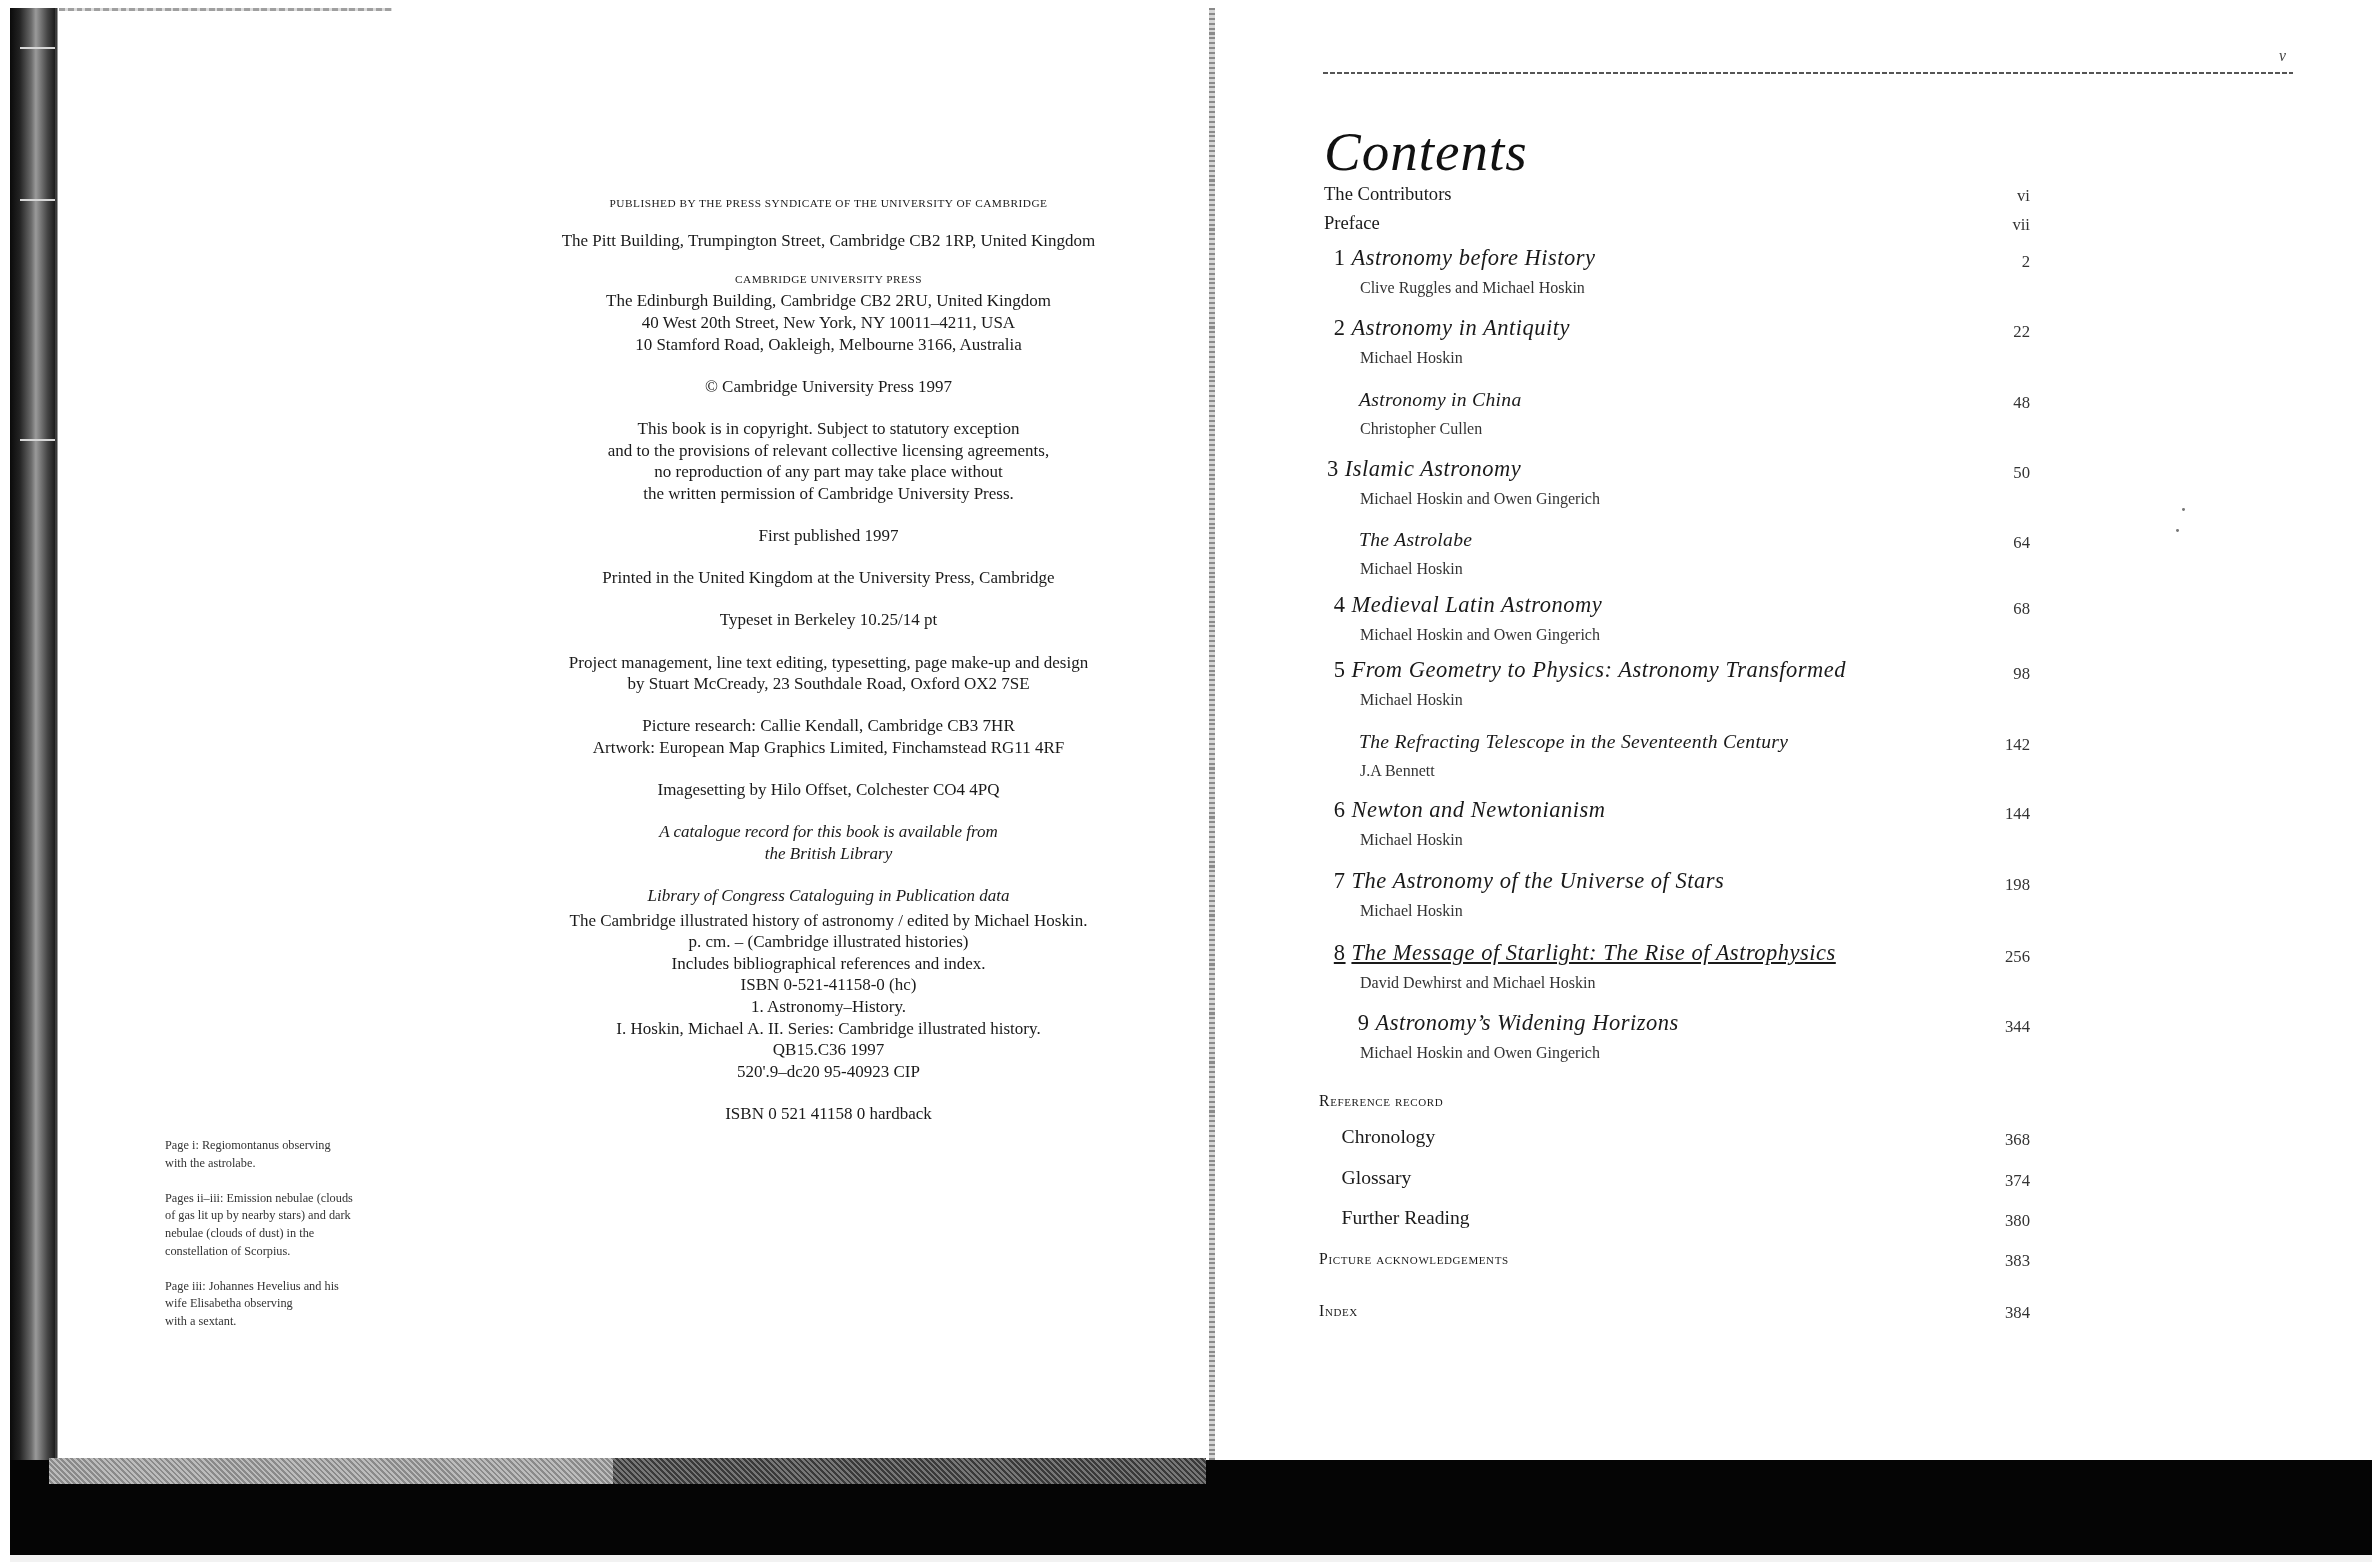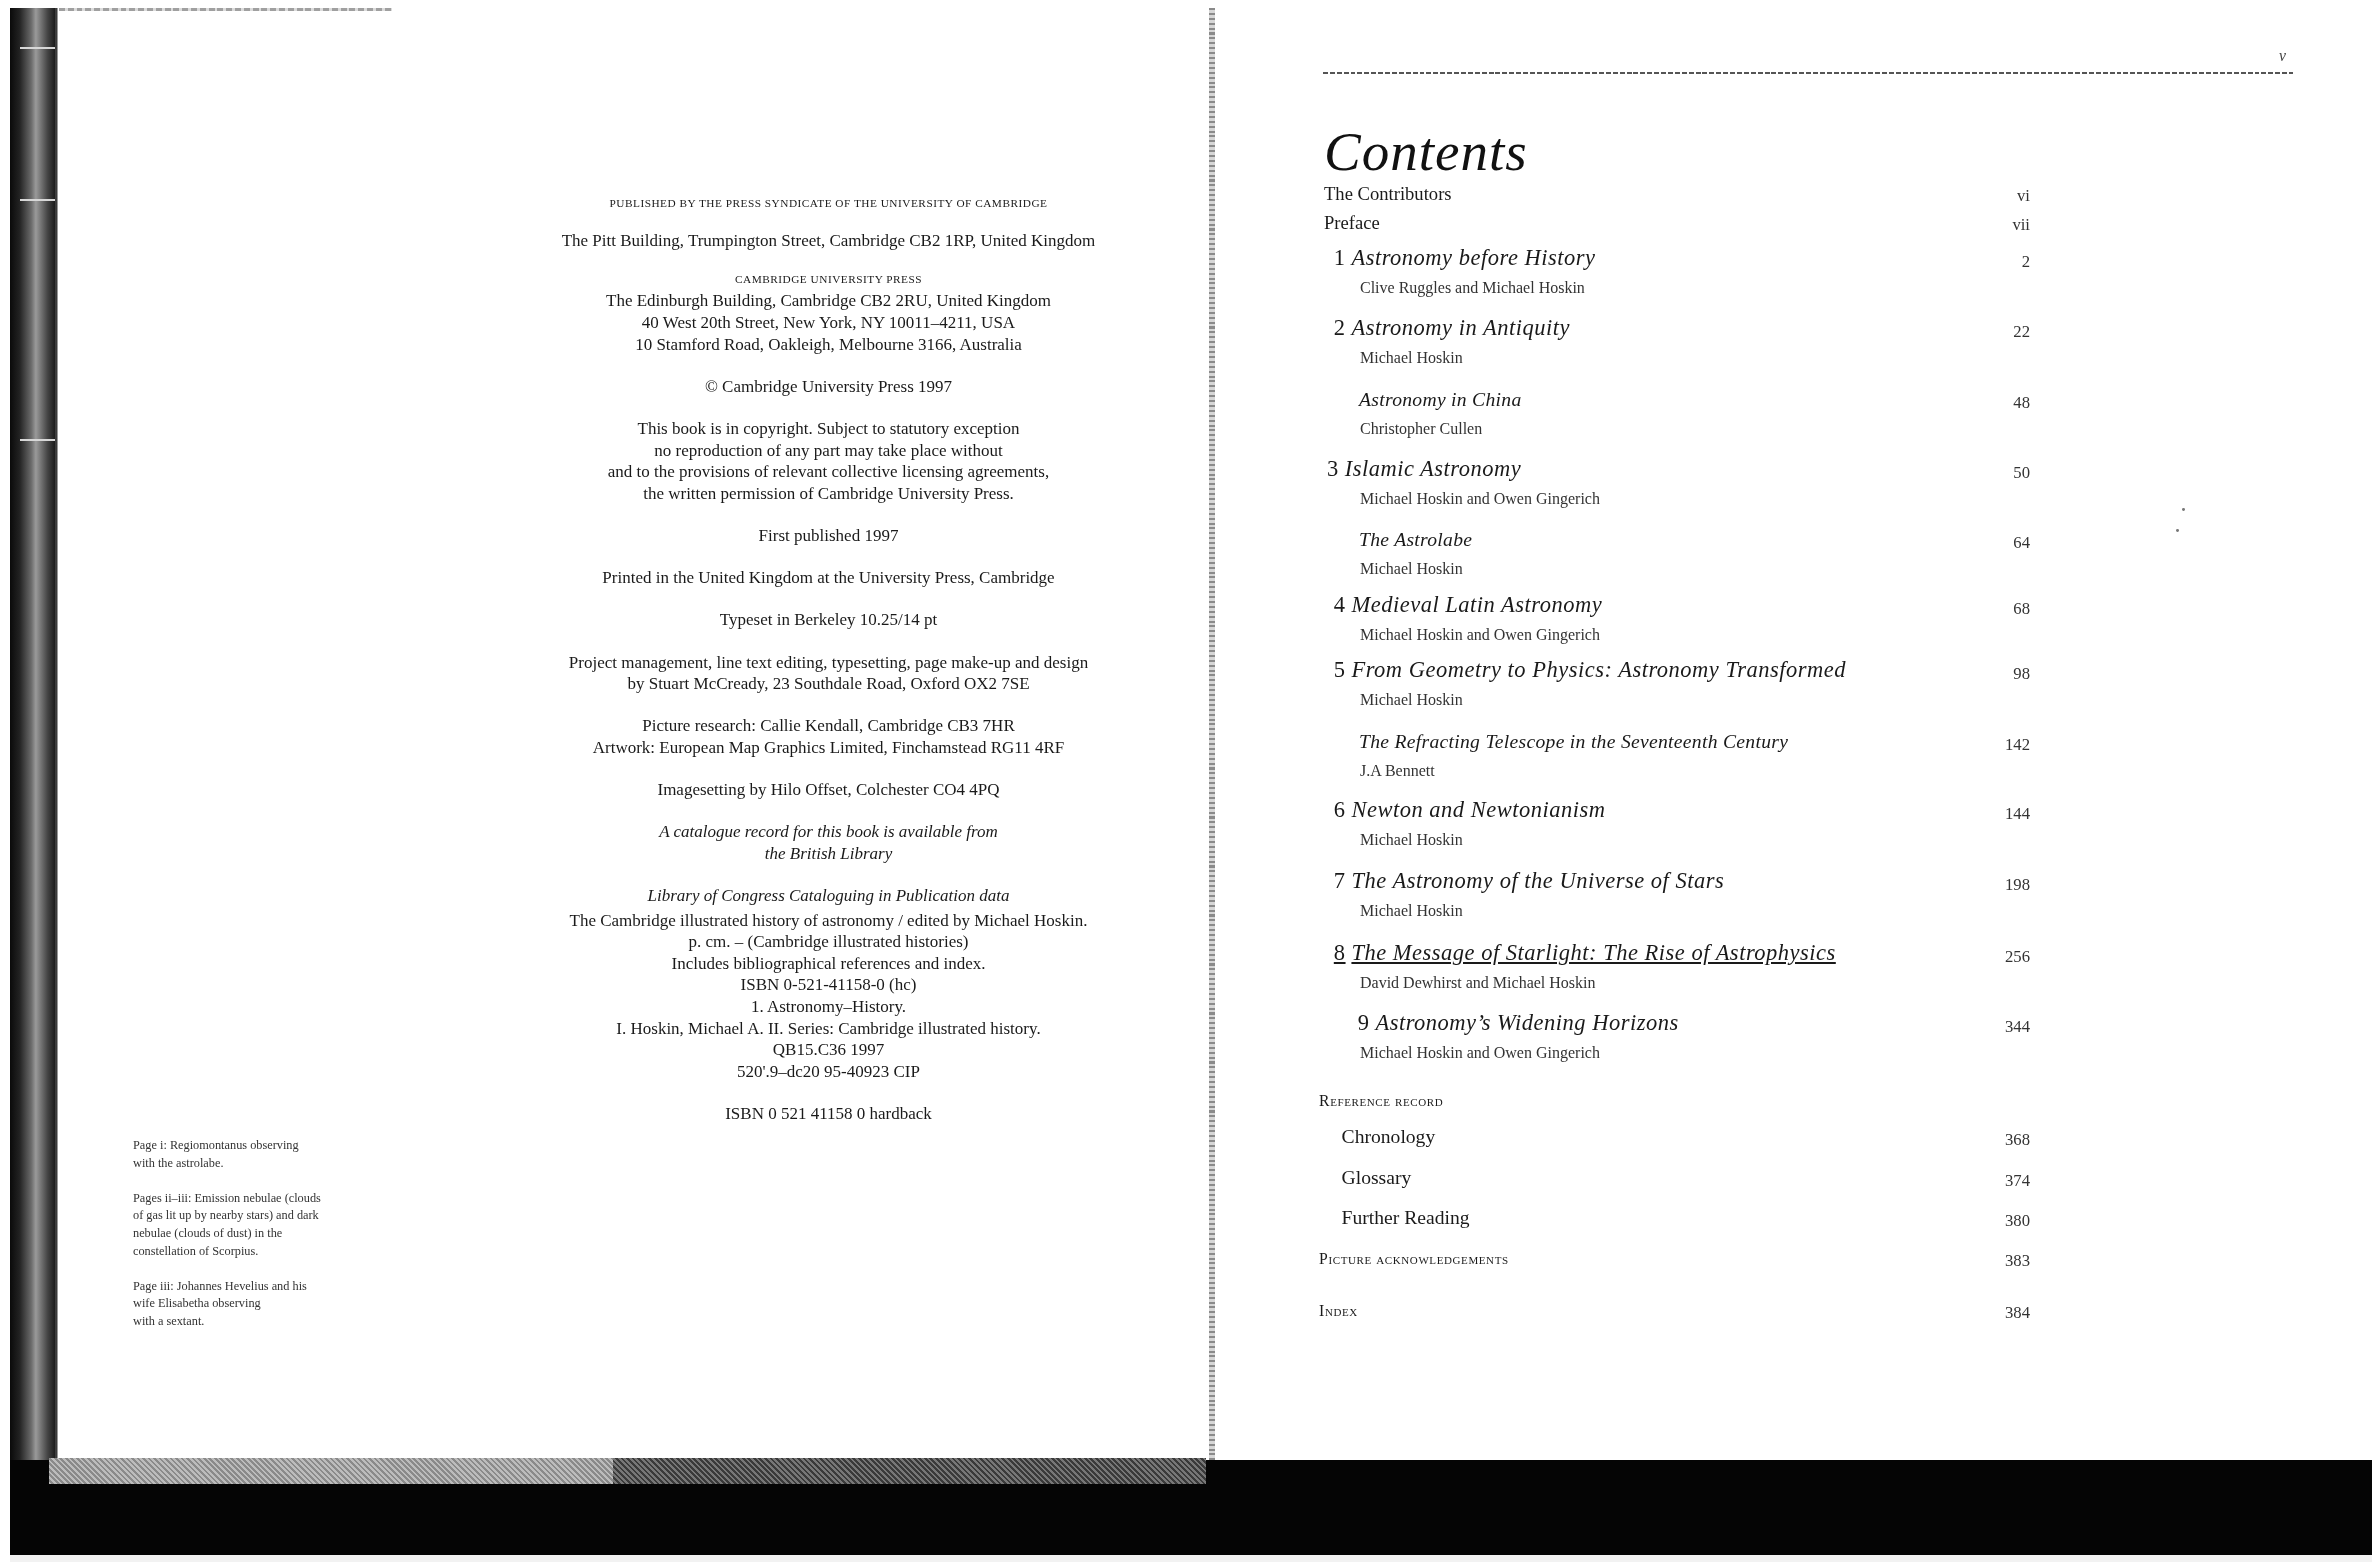--- a/index.html
+++ b/index.html
@@ -27,21 +27,21 @@
     background:repeating-linear-gradient(45deg,#3a3a3a 0 2px,#777 2px 3.9px); }
   #bottom-fade { left:9.8px; top:1555px; width:2363px; height:6.9px; background:#f2f2f2; }
 
   
   #imprint { left:451px; top:196px; width:755px; text-align:center; }
   .imp-block { margin:0 0 20.6px 0; }
   .imp-line { font-size:17px; line-height:21.6px; white-space:nowrap; }
   .imp-caps { font-size:11.3px; letter-spacing:0.5px; line-height:15.7px; text-transform:uppercase; }
   .imp-italic { font-style:italic; }
   #captions { left:133px; top:1137px; width:255px; font-size:12.3px; line-height:17.6px; color:#333; }
-  .cap-block { margin-bottom:17.6px; }
+  .cap-block { margin-bottom:17.6px;margin-left:32px; }
 
   
   #header-rule { left:1323px; top:72px; width:970px; height:2px;
     background:repeating-linear-gradient(90deg,#555 0 4.9px,transparent 4.9px 6.9px); }
   #page-number { left:2279px; top:47px; font-size:15.7px; font-style:italic; color:#444; }
   #contents-title { left:1324px; top:120px; font-size:55px; font-style:italic; font-weight:normal; letter-spacing:1px; color:#111; }
   #toc { left:1324px; top:0px; width:706px; }
   .toc-row { position:absolute; left:0; width:706px; }
   .toc-title { position:absolute; left:0; white-space:nowrap; }
   .toc-page { position:absolute; right:0; white-space:nowrap; font-size:16.7px; color:#333; }
@@ -85,22 +85,22 @@
     <div class="imp-block">
       <div class="imp-line">The Edinburgh Building, Cambridge CB2 2RU, United Kingdom</div>
       <div class="imp-line">40 West 20th Street, New York, NY 10011–4211, USA</div>
       <div class="imp-line">10 Stamford Road, Oakleigh, Melbourne 3166, Australia</div>
     </div>
     <div class="imp-block">
       <div class="imp-line">© Cambridge University Press 1997</div>
     </div>
     <div class="imp-block">
       <div class="imp-line">This book is in copyright. Subject to statutory exception</div>
+      <div class="imp-line">and to the provisions of relevant collective licensing agreements,</div>
       <div class="imp-line">no reproduction of any part may take place without</div>
-      <div class="imp-line">and to the provisions of relevant collective licensing agreements,</div>
       <div class="imp-line">the written permission of Cambridge University Press.</div>
     </div>
     <div class="imp-block">
       <div class="imp-line">First published 1997</div>
     </div>
     <div class="imp-block">
       <div class="imp-line">Printed in the United Kingdom at the University Press, Cambridge</div>
     </div>
     <div class="imp-block">
       <div class="imp-line">Typeset in Berkeley 10.25/14 pt</div>

